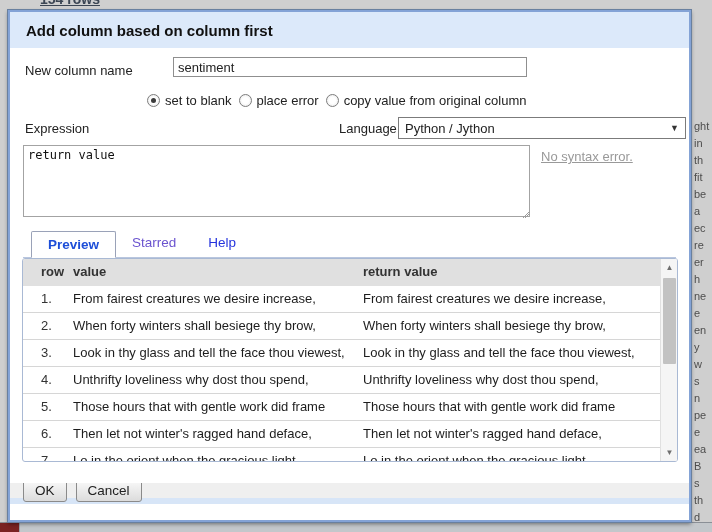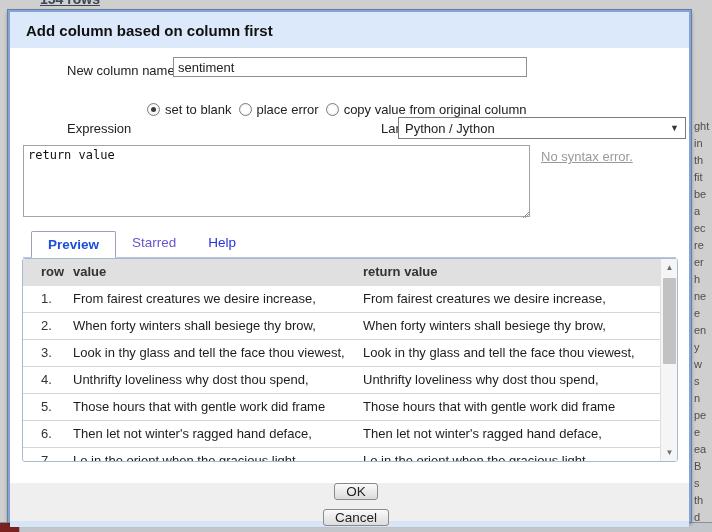--- a/index.html
+++ b/index.html
@@ -24,26 +24,26 @@
   .bg-bottom .textcell{font-size:11px;color:#4a4a4a;padding:0 5px;white-space:nowrap;overflow:hidden;border-right:1px solid #9aa0a8;flex:0 0 auto;}
   .bg-bottom .textcell:last-child{flex:1 1 auto;border-right:none;}
 
   
   .dialog{position:absolute;left:8px;top:10px;width:683px;height:512px;background:#fff;
     border:2px solid var(--dialog-border,#84a3d6);box-shadow:0 0 0 1px #69809f,0 2px 4px rgba(0,0,0,.45);}
   .dlg-header{height:36px;background:var(--header-bg,#dce9fa);display:flex;align-items:center;padding-left:16px;
     font-weight:bold;font-size:15px;color:#111;}
   .dlg-body{position:relative;height:435px;background:#fff;}
 
-  .lbl{position:absolute;font-size:13px;color:#222;white-space:nowrap;margin-left:42px;}
+  .lbl{position:absolute;font-size:13px;color:#222;white-space:nowrap;}
   .txt-input{position:absolute;top:9px;left:163px;width:354px;height:20px;border:1px solid #8f8f8f;
     font-family:"Liberation Sans",sans-serif;font-size:13px;padding:1px 4px;background:#fff;color:#222;}
 
   .radio-row{position:absolute;top:45px;left:137px;display:flex;align-items:center;gap:7px;white-space:nowrap;}
-  .radio-opt{display:flex;align-items:center;gap:5px;cursor:default;margin-top:9px;}
+  .radio-opt{display:flex;align-items:center;gap:5px;cursor:default;}
   .radio{width:13px;height:13px;border-radius:50%;border:1px solid #7d7d7d;background:radial-gradient(#fff 40%,#e4e4e4);position:relative;flex:0 0 auto;}
   .radio-opt.selected .radio::after{content:"";position:absolute;left:3px;top:3px;width:5px;height:5px;border-radius:50%;background:#3c3c3c;}
 
   .select-box{position:absolute;top:69px;left:388px;width:288px;height:22px;border:1px solid #7b7b7b;background:#fff;
     display:flex;align-items:center;justify-content:space-between;padding:0 6px;font-size:13px;color:#222;}
   .select-box .arrow{font-size:9px;color:#333;}
 
   .code-area{position:absolute;top:97px;left:13px;width:507px;height:72px;border:1px solid #a3a3a3;resize:none;
     font-family:"DejaVu Sans Mono","Liberation Mono",monospace;font-size:12px;padding:2px 4px;color:#111;background:#fff;overflow:hidden;}
   .resize-grip{position:absolute;top:163px;left:512px;width:7px;height:7px;
@@ -65,21 +65,21 @@
   .prow span{position:absolute;top:5px;white-space:nowrap;}
   .prow .idx{left:18px;color:#333;}
   .prow .val{left:50px;color:#1d1d1d;}
   .prow .ret{left:340px;color:#1d1d1d;}
 
   .scrollbar{position:absolute;right:0;top:0;bottom:0;width:17px;background:#f5f5f5;border-left:1px solid #e0e0e0;}
   .sb-btn{position:absolute;left:0;width:17px;height:17px;display:flex;align-items:center;justify-content:center;font-size:8px;color:#6e6e6e;background:#f5f5f5;}
   .sb-up{top:0;} .sb-down{bottom:0;}
   .sb-thumb{position:absolute;left:2px;top:19px;width:13px;height:86px;background:#c2c2c2;border-radius:1px;}
 
-  .dlg-footer{height:38px;background:var(--footer-bg,#efefef);display:flex;align-items:center;gap:9px;padding-left:13px;flex-direction:column;}
+  .dlg-footer{height:15px;background:var(--footer-bg,#efefef);display:flex;align-items:center;gap:9px;padding-left:13px;}
   .btn{height:23px;padding:0 11px;font-family:"Liberation Sans",sans-serif;font-size:13.5px;color:#222;
     border:1px solid #8a8a8a;border-radius:3px;background:linear-gradient(#fafafa,#dcdcdc);cursor:pointer;}
   .dlg-bottomband{height:6px;background:#d7e5f7;}
 </style>
 </head>
 <body>
 
 <div class="screen">
 
   <div class="bg-top">

